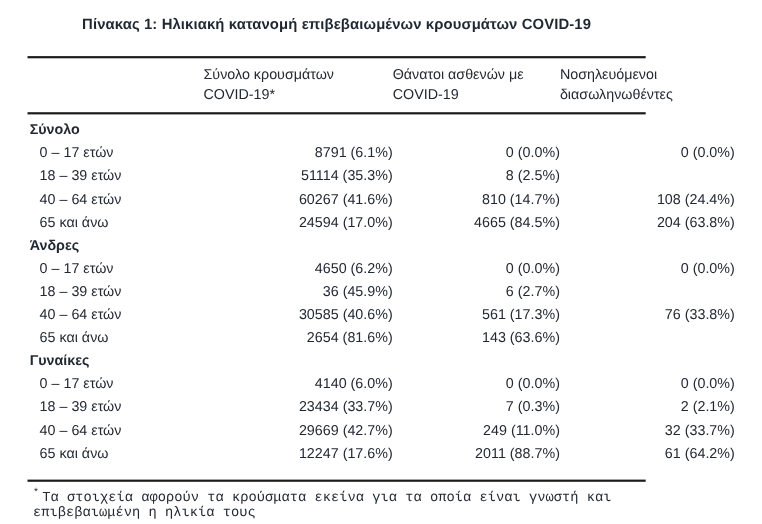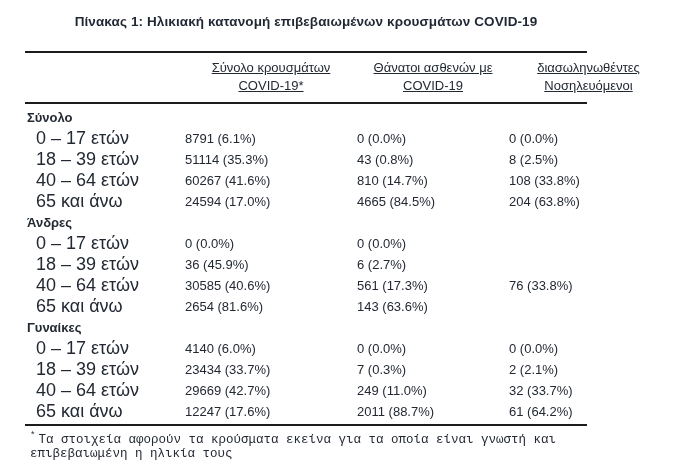--- a/index.html
+++ b/index.html
@@ -27,32 +27,32 @@
   }
   .grid-row {
     display: grid;
     grid-template-columns: 160px 172px 152px 159px;
   }
   .thead {
     border-bottom: 2px solid #1c1c1c;
     padding: 6px 0 7px 0;
   }
   .thead .cell { font-size: 13px; font-weight: 400; }
-  .thead .cell span { display: block; text-align: center; line-height: 18px; text-decoration: underline; }
+  .thead .cell span { display: block; text-align: left; line-height: 18px; }
   .cell { overflow: hidden; white-space: nowrap; }
-  .center { text-align: left; }
-  .tbody { padding: 3px 0 2px 0; }
+  .center { text-align: right; }
+  .tbody { padding: 3px 0 14px 0; }
   .row { height: 21px; align-items: center; font-size: 13px; }
   .section-row { height: 21px; align-items: center; }
   .section-name {
     font-weight: 700;
     font-size: 13px;
     padding-left: 2px;
   }
-  .age-label { padding-left: 11px; font-size: 18px; }
+  .age-label { padding-left: 11px; font-size: 13px; }
   .footnote {
     margin: 5px 0 0 30px;
     font-size: 12.5px;
     color: #232933;
     font-family: Liberation Mono, monospace;
   }
   .footnote sup { font-size: 9px; margin-right: 3px; }
 </style>
 </head>
 <body>
@@ -67,66 +67,66 @@
       <div class="cell"></div>
       <div class="cell">
         <span>Σύνολο κρουσμάτων</span>
         <span>COVID-19*</span>
       </div>
       <div class="cell">
         <span>Θάνατοι ασθενών με</span>
         <span>COVID-19</span>
       </div>
       <div class="cell">
+        <span>Νοσηλευόμενοι</span>
         <span>διασωληνωθέντες</span>
-        <span>Νοσηλευόμενοι</span>
       </div>
     </div>
 
     <div class="tbody">
 
       <div class="grid-row section-row">
         <div class="cell section-name">Σύνολο</div>
         <div class="cell"></div>
         <div class="cell"></div>
         <div class="cell"></div>
       </div>
       <div class="grid-row row">
         <div class="cell age-label">0 – 17 ετών</div>
         <div class="cell center">8791 (6.1%)</div>
         <div class="cell center">0 (0.0%)</div>
         <div class="cell center">0 (0.0%)</div>
       </div>
       <div class="grid-row row">
         <div class="cell age-label">18 – 39 ετών</div>
         <div class="cell center">51114 (35.3%)</div>
-        <div class="cell center">43 (0.8%)</div>
         <div class="cell center">8 (2.5%)</div>
       </div>
       <div class="grid-row row">
         <div class="cell age-label">40 – 64 ετών</div>
         <div class="cell center">60267 (41.6%)</div>
         <div class="cell center">810 (14.7%)</div>
-        <div class="cell center">108 (33.8%)</div>
+        <div class="cell center">108 (24.4%)</div>
       </div>
       <div class="grid-row row">
         <div class="cell age-label">65 και άνω</div>
         <div class="cell center">24594 (17.0%)</div>
         <div class="cell center">4665 (84.5%)</div>
         <div class="cell center">204 (63.8%)</div>
       </div>
 
       <div class="grid-row section-row">
         <div class="cell section-name">Άνδρες</div>
         <div class="cell"></div>
         <div class="cell"></div>
         <div class="cell"></div>
       </div>
       <div class="grid-row row">
         <div class="cell age-label">0 – 17 ετών</div>
+        <div class="cell center">4650 (6.2%)</div>
         <div class="cell center">0 (0.0%)</div>
         <div class="cell center">0 (0.0%)</div>
       </div>
       <div class="grid-row row">
         <div class="cell age-label">18 – 39 ετών</div>
         <div class="cell center">36 (45.9%)</div>
         <div class="cell center">6 (2.7%)</div>
       </div>
       <div class="grid-row row">
         <div class="cell age-label">40 – 64 ετών</div>

